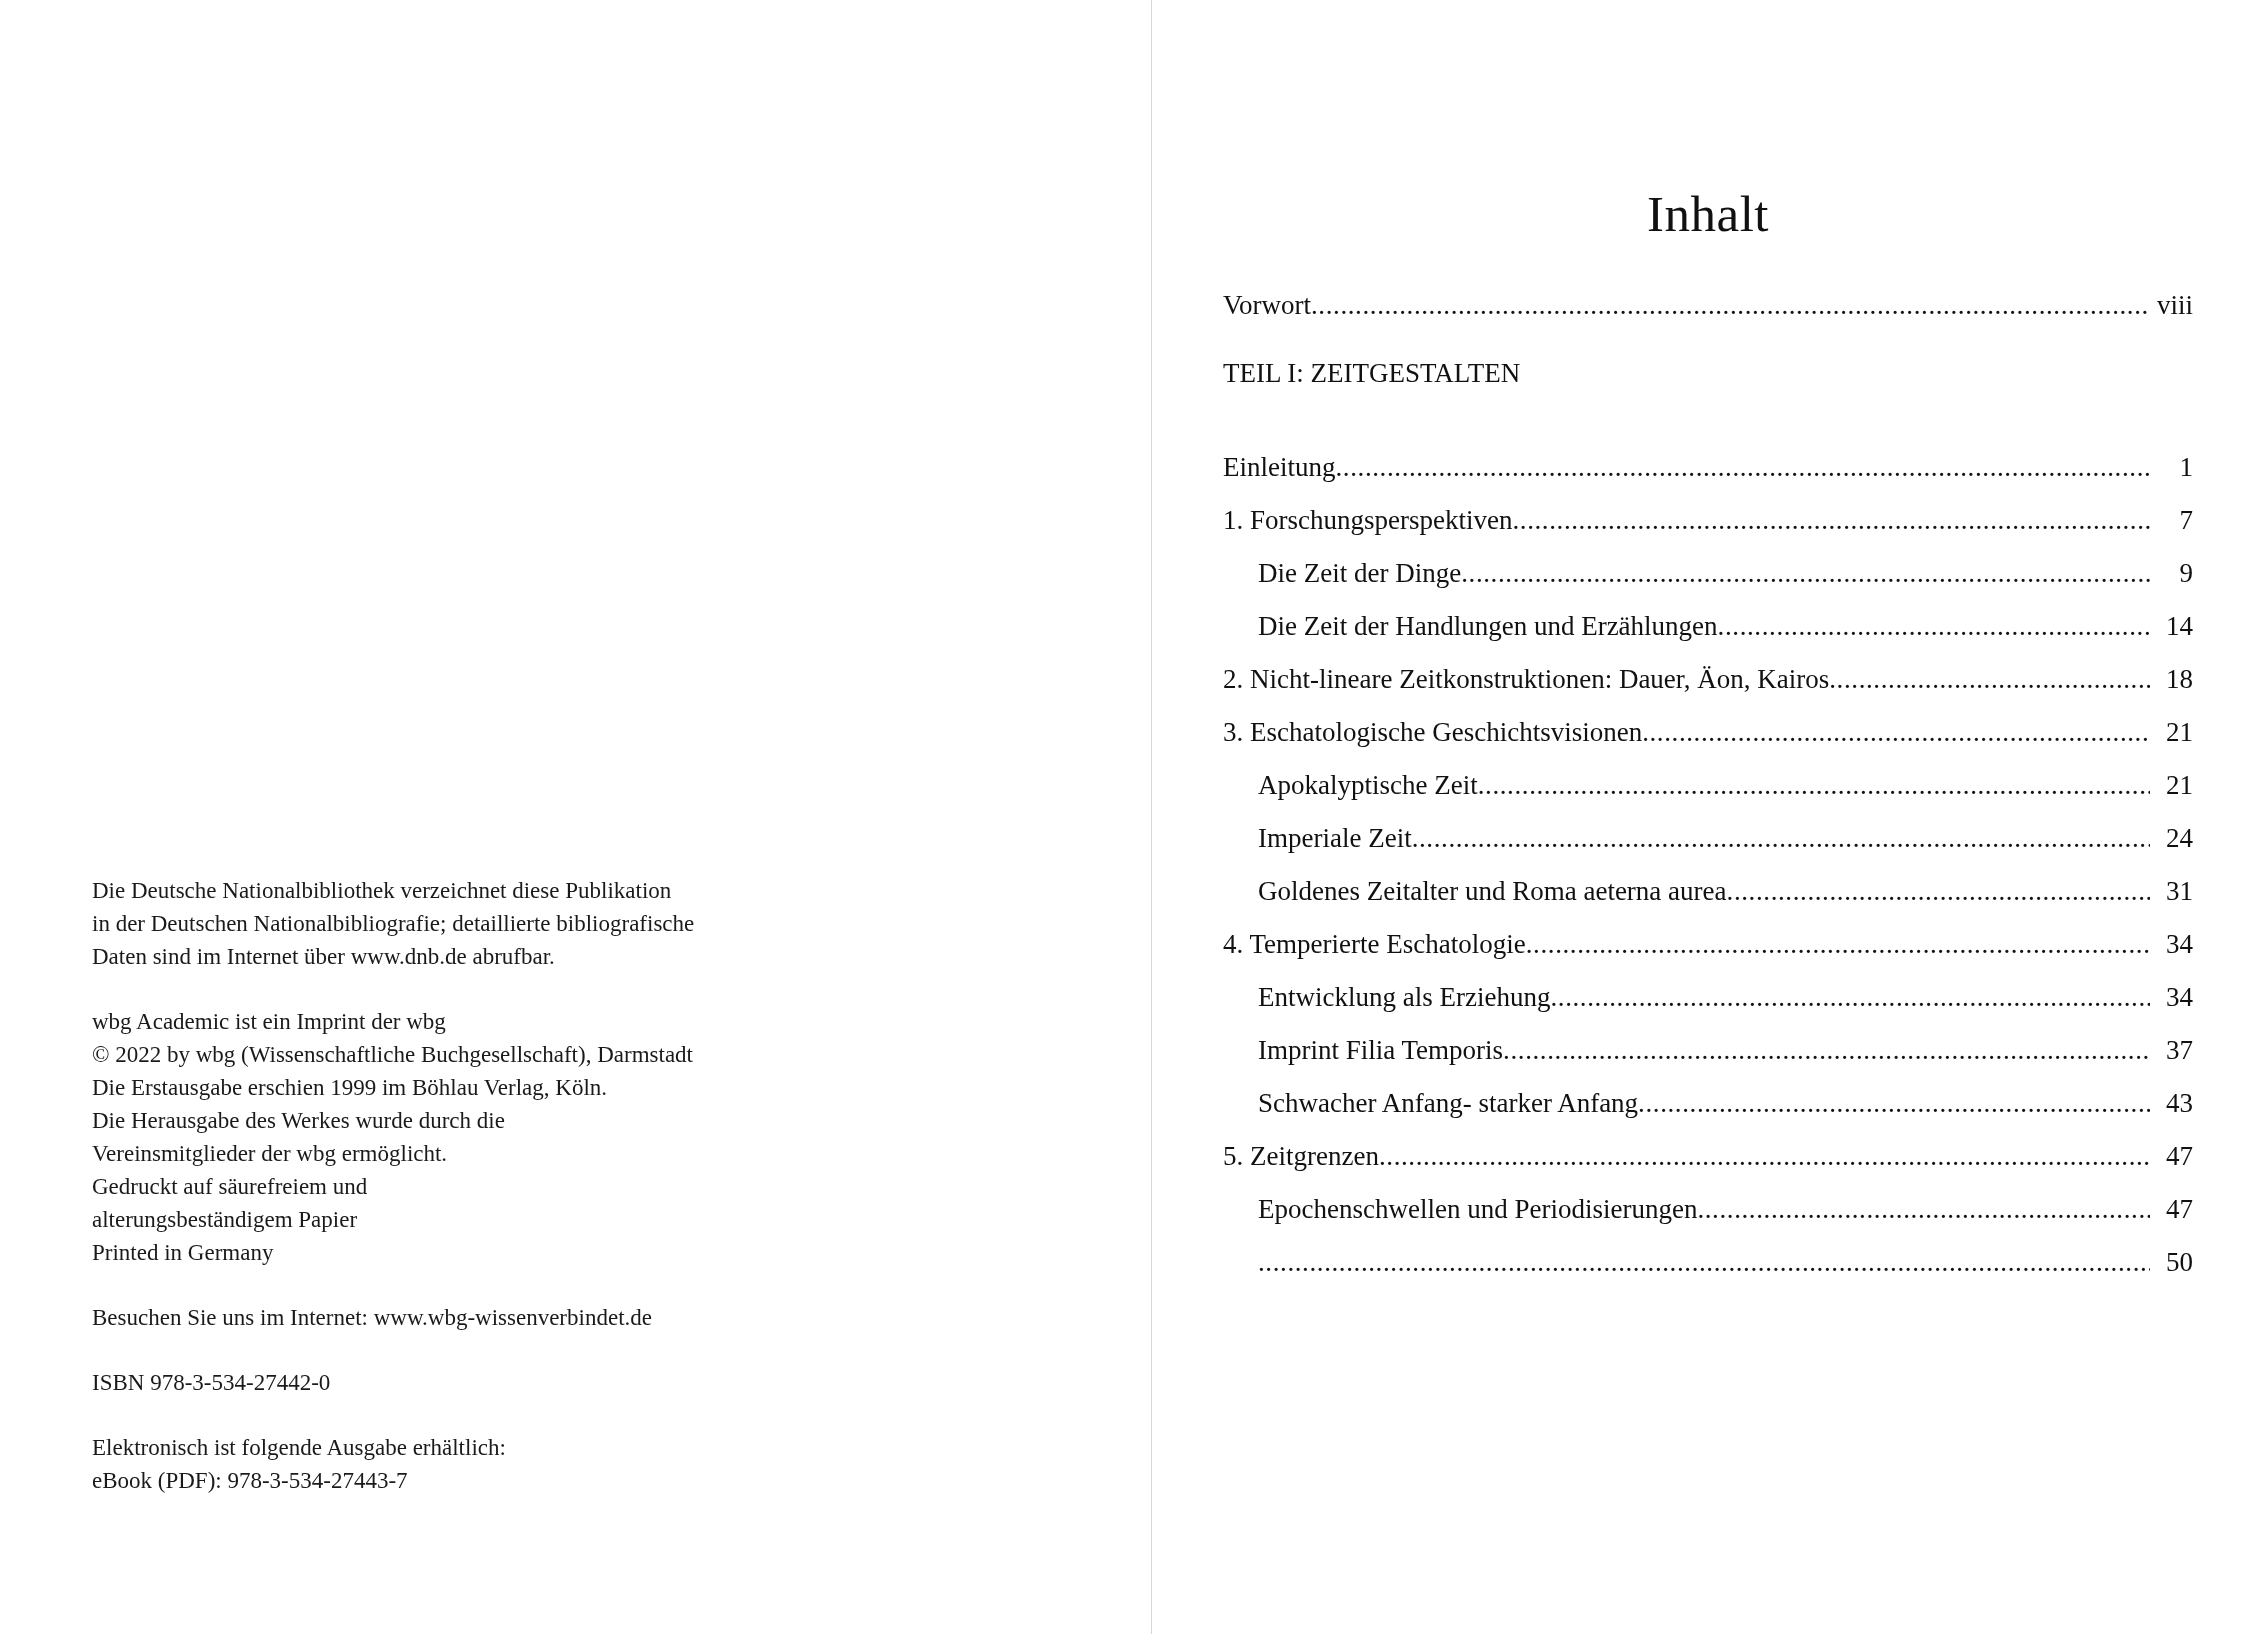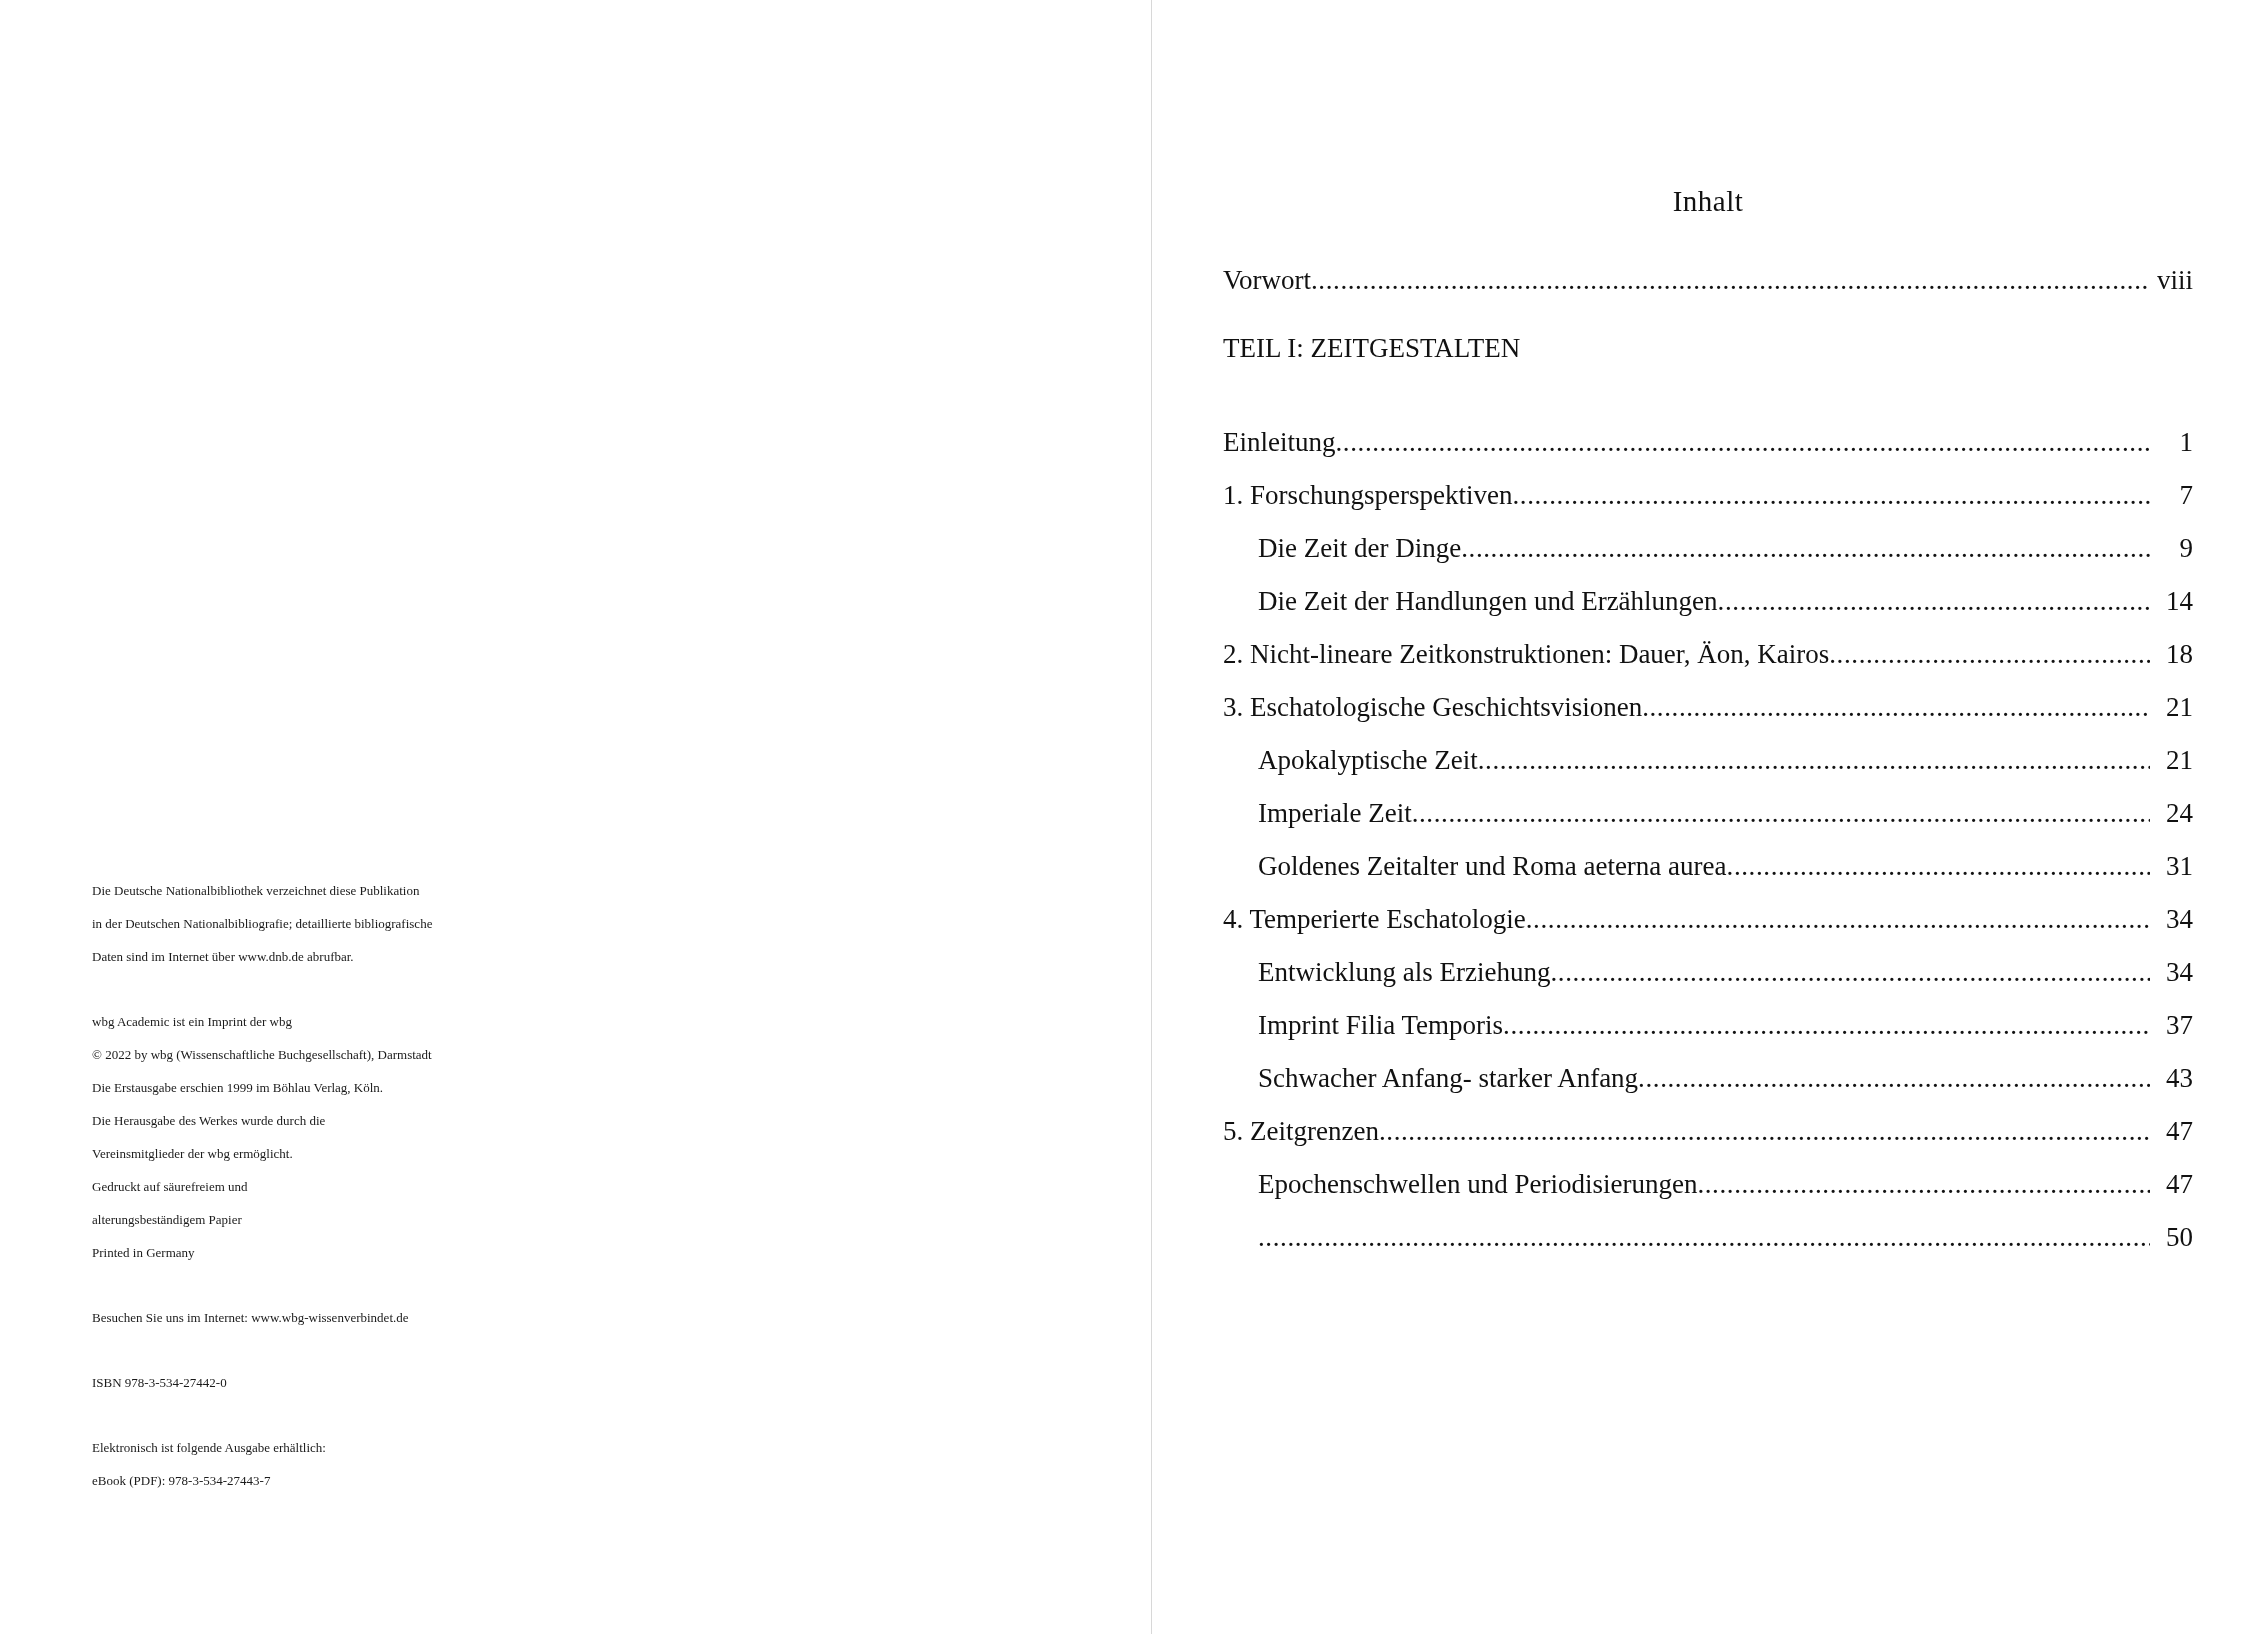--- a/index.html
+++ b/index.html
@@ -41,21 +41,21 @@
     background: #d8d8d8;
   }
 
   
   .imprint {
     position: absolute;
     left: 92px;
     top: 874px;
     width: 659px;
     font-family: "Liberation Serif", serif;
-    font-size: 13px;
+    font-size: 23px;
     line-height: 33px;
     color: #1a1a1a;
   }
   .imprint .block {
     margin-bottom: 32px;
   }
   .imprint .block:last-child {
     margin-bottom: 0;
   }
   .imprint .line {
@@ -64,21 +64,21 @@
 
   
   .toc-wrap {
     position: absolute;
     left: 71px;
     top: 0;
     width: 970px;
   }
   .toc-title {
     text-align: center;
-    font-size: 29px;
+    font-size: 51px;
     font-weight: normal;
     letter-spacing: 0.5px;
     margin: 0;
     padding-top: 185px;
     color: #111111;
   }
   .toc-list {
     margin-top: 49px;
   }
   .toc-row {

